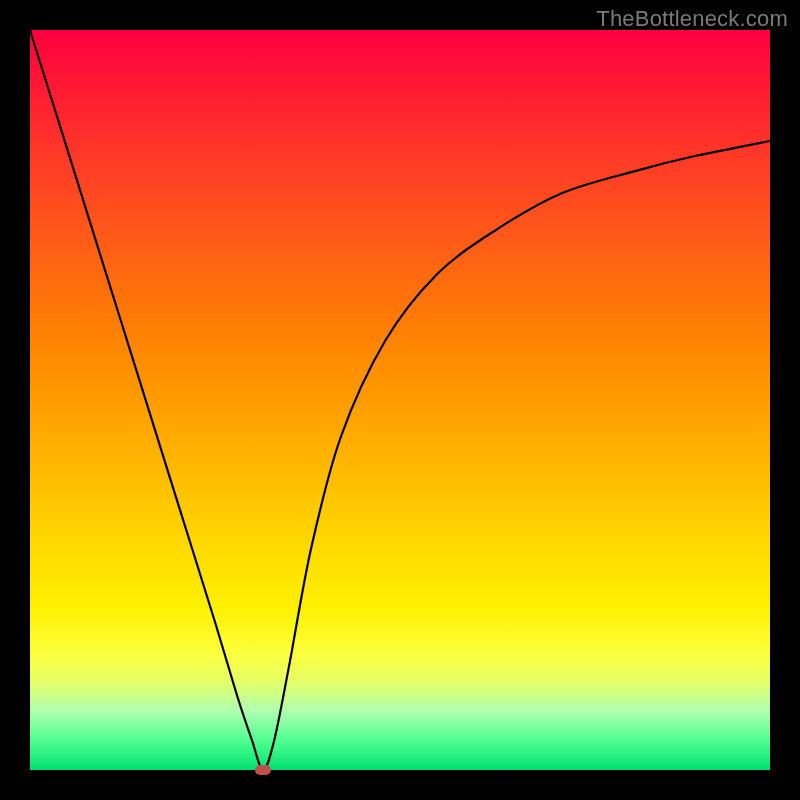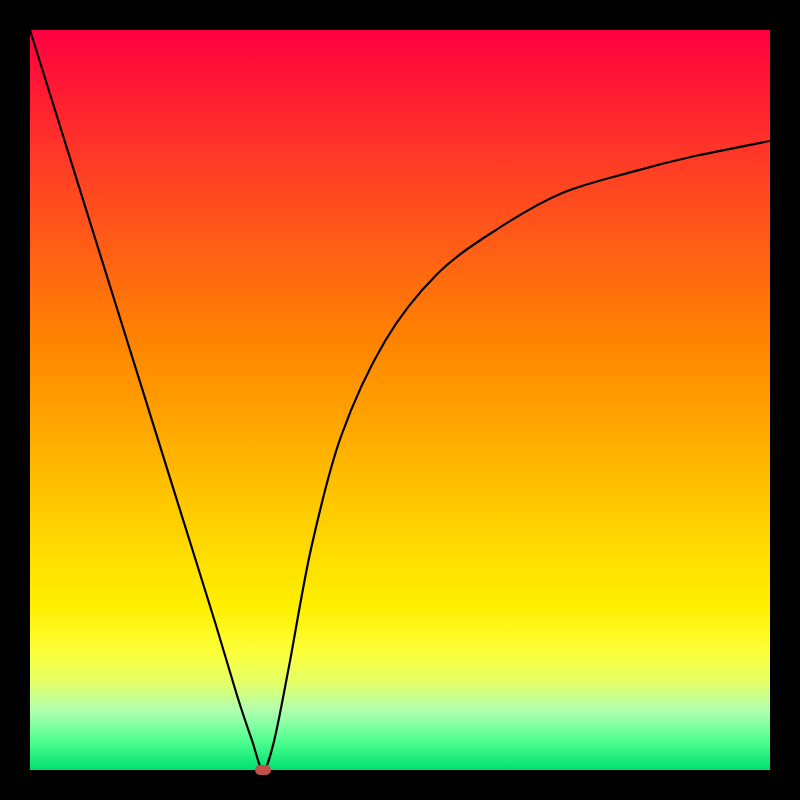--- a/index.html
+++ b/index.html
@@ -62,19 +62,20 @@
     height: 10px;
     background: #c05048;
     border-radius: 5px;
     transform: translate(-50%, -50%);
   }
 </style>
 </head>
 <body>
 
 <div class="frame">
+  <div class="watermark">TheBottleneck.com</div>
   <div class="plot-area">
     <svg class="curve" viewBox="0 0 740 740" preserveAspectRatio="none">
       <path id="curve-path" fill="none" stroke="#000" stroke-width="2.2" stroke-linecap="round" d="M 0.00 0.00 C 5.92 18.94, 25.16 80.51, 37.00 118.40 C 48.84 156.29, 62.16 198.91, 74.00 236.80 C 85.84 274.69, 99.16 317.31, 111.00 355.20 C 122.84 393.09, 136.16 435.71, 148.00 473.60 C 159.84 511.49, 175.53 561.22, 185.00 592.00 C 194.47 622.78, 201.28 647.06, 207.20 666.00 C 213.12 684.94, 217.86 698.56, 222.00 710.40 C 226.14 722.24, 229.55 740.00, 233.10 740.00 C 236.65 740.00, 240.06 726.98, 244.20 710.40 C 248.34 693.82, 253.08 667.18, 259.00 636.40 C 264.92 605.62, 272.91 554.70, 281.20 518.00 C 289.49 481.30, 298.96 440.15, 310.80 407.00 C 322.64 373.85, 339.81 336.85, 355.20 310.80 C 370.59 284.75, 389.24 261.96, 407.00 244.20 C 424.76 226.44, 446.07 212.82, 466.20 199.80 C 486.33 186.78, 510.30 172.27, 532.80 162.80 C 555.30 153.33, 585.49 146.52, 606.80 140.60 C 628.11 134.68, 644.69 130.54, 666.00 125.80 C 687.31 121.06, 728.16 113.37, 740.00 111.00"></path>
     </svg>
     <div id="min-marker" class="marker" style="left: 233.1px; top: 740px; background: rgb(192, 80, 72);"></div>
   </div>
 </div>
 
 </body></html>

